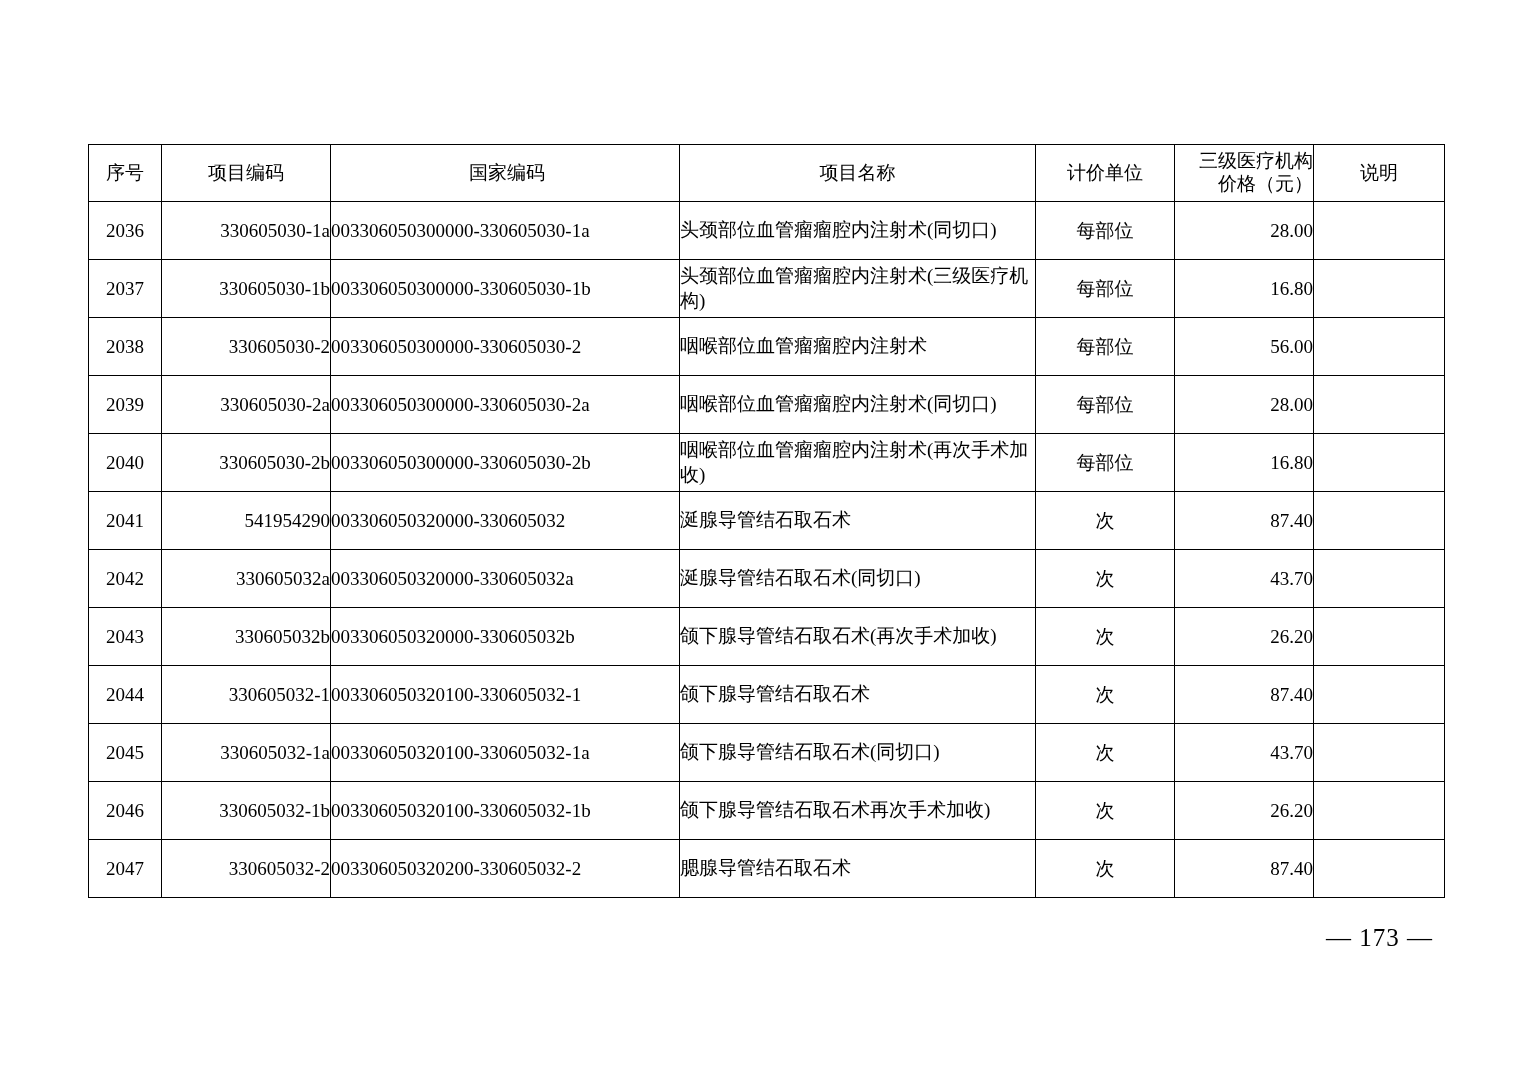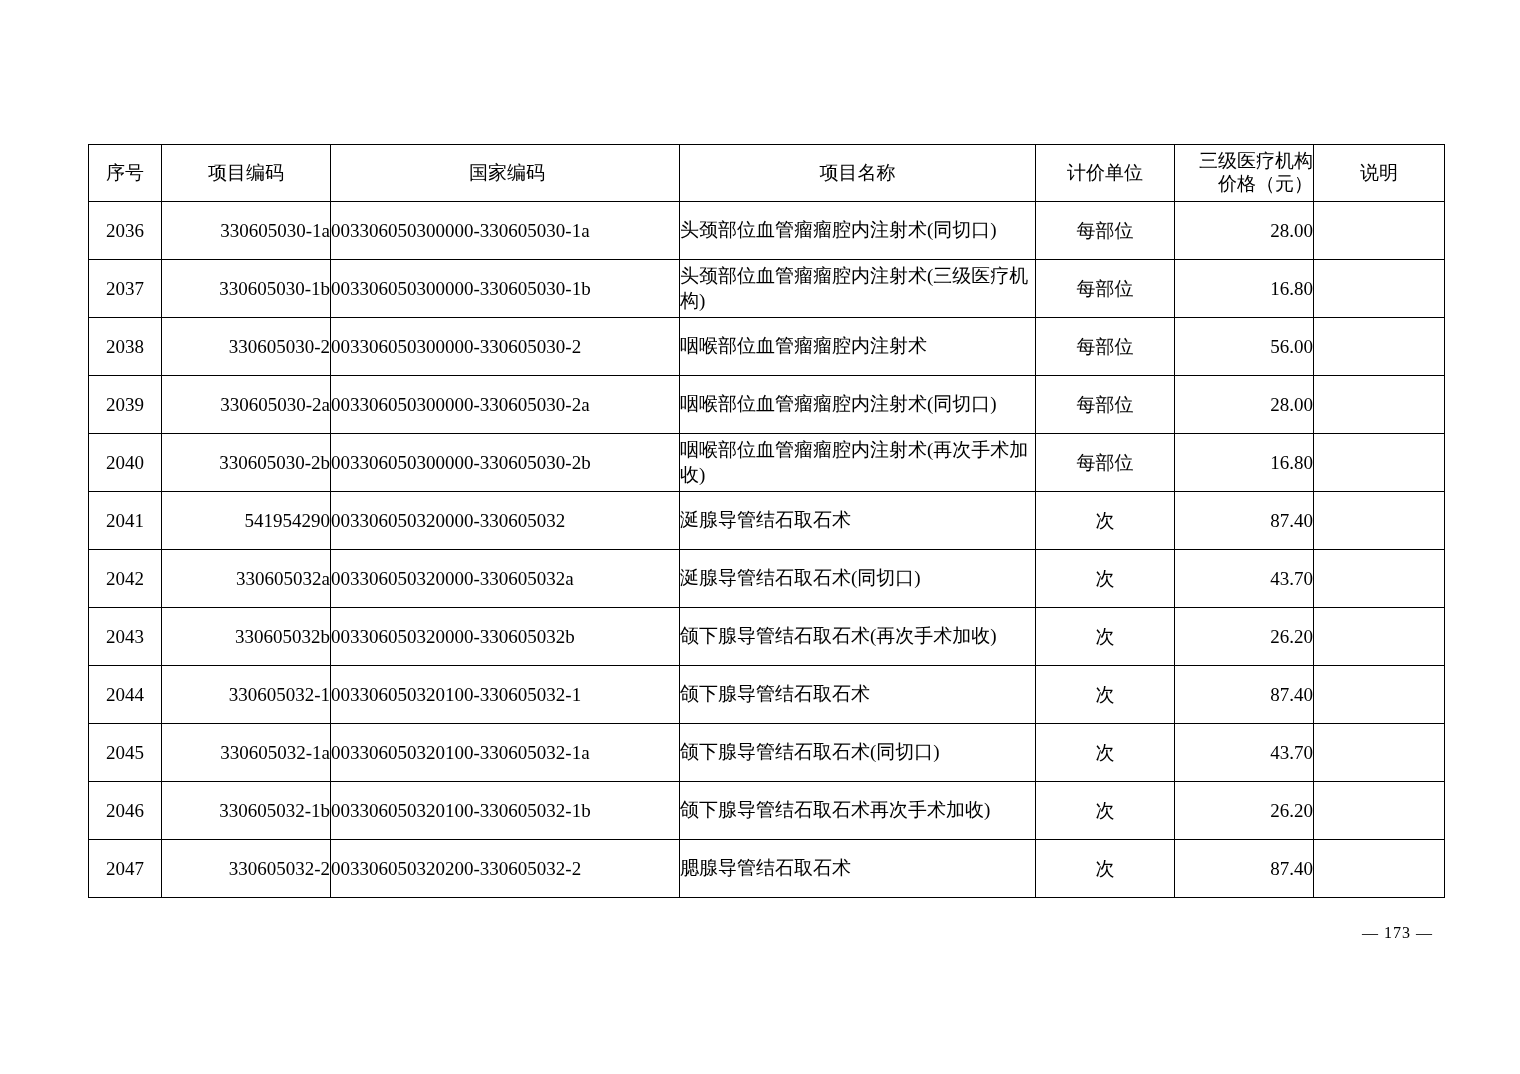--- a/index.html
+++ b/index.html
@@ -65,21 +65,21 @@
     display: block;
     line-height: 1.28;
     padding: 2px 4px 2px 0;
   }
   .footer {
     position: absolute;
     left: 0;
     top: 924px;
     width: 1433px;
     text-align: right;
-    font-size: 16px;
+    font-size: 25px;
     letter-spacing: 1px;
   }
 </style>
 </head>
 <body>
 
 <div class="page">
 
   <div class="table-wrap">
     <table class="price-table">

